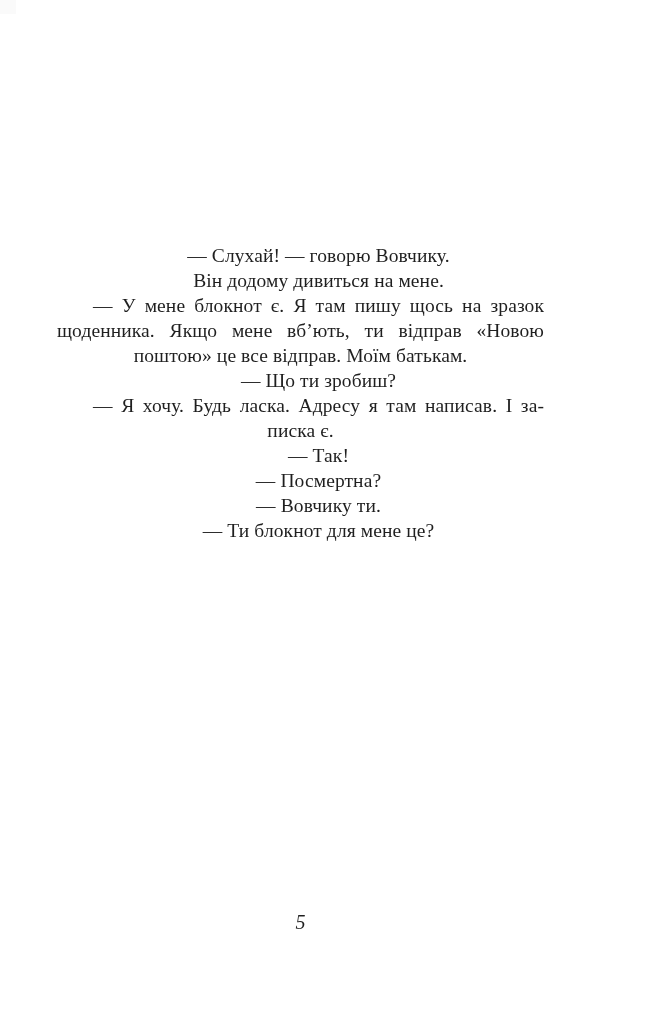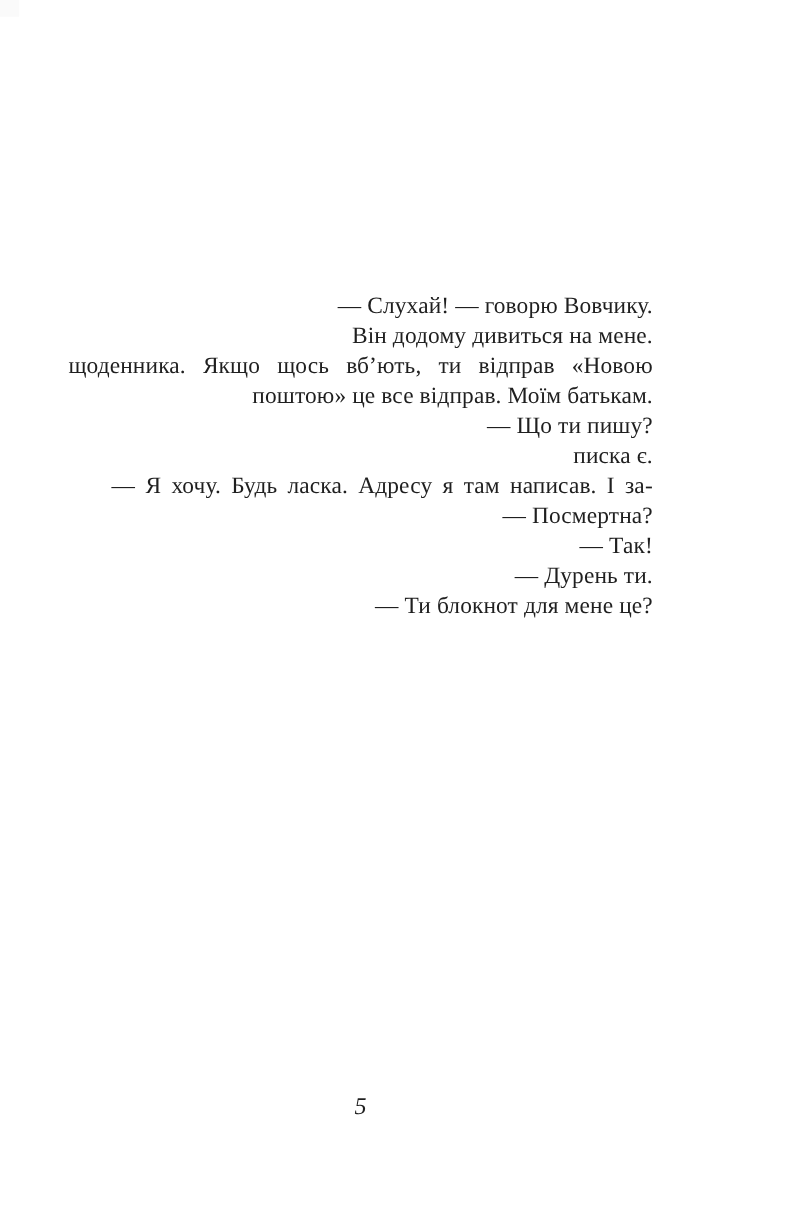--- a/index.html
+++ b/index.html
@@ -22,21 +22,21 @@
     position: absolute;
     left: 57px;
     top: 243px;
     width: 487px;
   }
   .line {
     font-size: 19.5px;
     line-height: 25px;
     letter-spacing: 0.1px;
     white-space: normal;
-    text-align: right;
+    text-align: center;
   }
   .ind { text-indent: 36px; }
   .just {
     text-align: justify;
     text-align-last: justify;
   }
   .folio {
     position: absolute;
     left: 57px;
     top: 910px;
@@ -48,24 +48,25 @@
   }
 </style>
 </head>
 <body style="background: rgb(255, 255, 255); color: rgb(31, 31, 31);">
 
 <div class="corner-artifact"></div>
 
 <div class="text-block">
   <div class="line ind">— Слухай! — говорю Вовчику.</div>
   <div class="line ind">Він додому дивиться на мене.</div>
-  <div class="line just">щоденника. Якщо щось вб’ють, ти відправ «Новою</div>
+  <div class="line ind just">— У мене блокнот є. Я там пишу щось на зразок</div>
+  <div class="line just">щоденника. Якщо мене вб’ють, ти відправ «Новою</div>
   <div class="line">поштою» це все відправ. Моїм батькам.</div>
-  <div class="line ind">— Що ти пишу?</div>
+  <div class="line ind">— Що ти зробиш?</div>
+  <div class="line ind just">— Я хочу. Будь ласка. Адресу я там написав. І за-</div>
   <div class="line">писка є.</div>
-  <div class="line ind just">— Я хочу. Будь ласка. Адресу я там написав. І за-</div>
+  <div class="line ind">— Так!</div>
   <div class="line ind">— Посмертна?</div>
-  <div class="line ind">— Так!</div>
-  <div class="line ind">— Дурень ти.</div>
+  <div class="line ind">— Вовчику ти.</div>
   <div class="line ind">— Ти блокнот для мене це?</div>
 </div>
 
 <div class="folio">5</div>
 
 </body></html>

